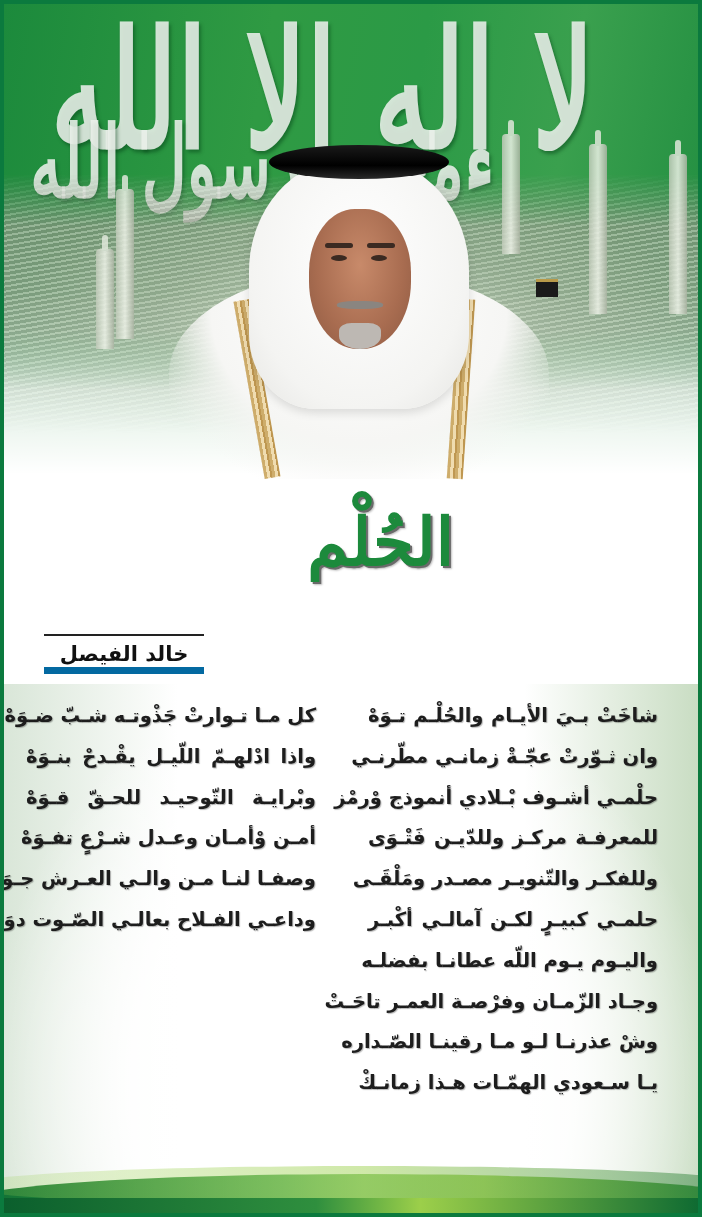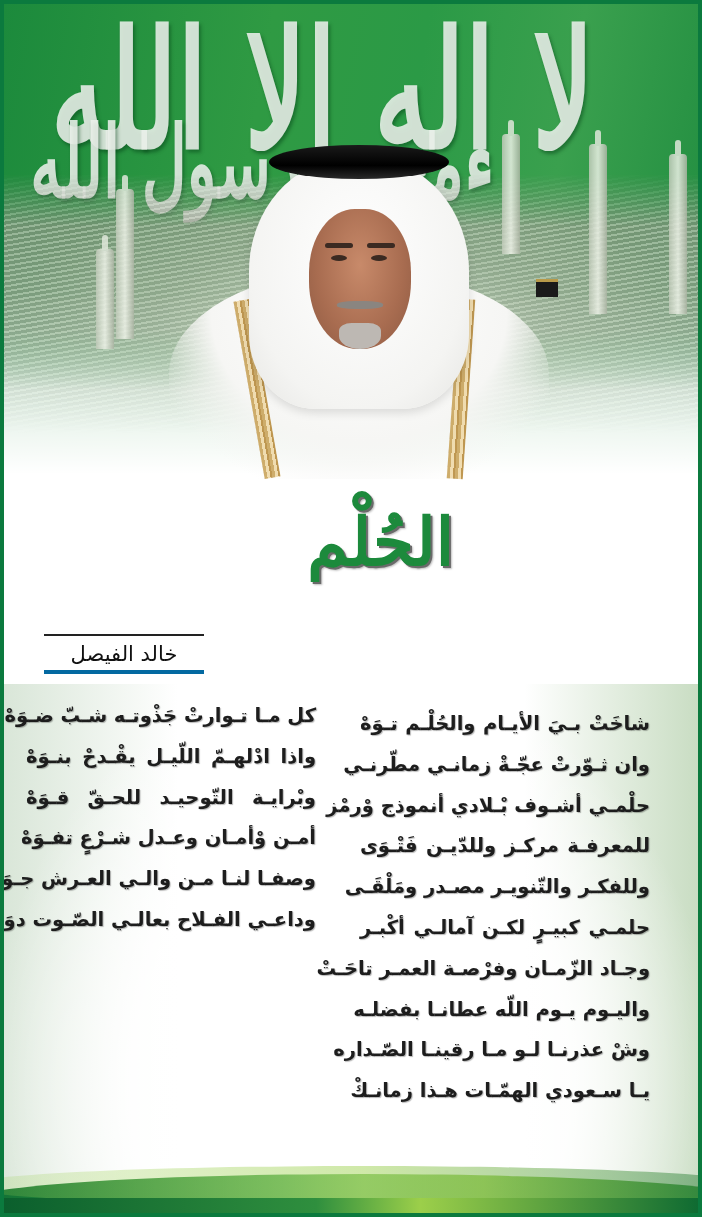--- a/index.html
+++ b/index.html
@@ -93,42 +93,42 @@
       direction: rtl; 
       font-family: "DejaVu Serif", serif; font-weight: bold; font-size: 66px;
       color: #1c8a3c;
       text-shadow: 2px 2px 0 #6a6a6a, 3px 3px 2px rgba(0,0,0,0.25);
       line-height: 100px;
     }
 
     
     .author {
       position: absolute; left: 40px; top: 630px; width: 160px; height: 40px;
-      border-top: 2px solid #222; border-bottom: 4px solid #0369a1;
+      border-top: 2px solid #222; border-bottom: 7px solid #0369a1;
       direction: rtl; text-align: center;
-      font-family: "DejaVu Sans", sans-serif; font-weight: normal; font-size: 21px;
+      font-family: "DejaVu Sans", sans-serif; font-weight: bold; font-size: 21px;
       color: #111; line-height: 36px;
     }
 
     
     .poem-bg {
       position: absolute; left: 0; top: 680px; width: 694px; height: 533px;
       background:
         radial-gradient(ellipse at 50% 75%, #ffffff 0%, rgba(255,255,255,0.9) 45%, rgba(255,255,255,0) 75%),
         linear-gradient(90deg, #d9e6d8 0%, #ffffff 25%, #ffffff 75%, #c9ddc3 100%);
     }
     .poem {
       position: absolute; top: 692px; width: 694px; height: 420px;
       direction: rtl;
       font-family: "DejaVu Sans", sans-serif; font-weight: bold;
       font-size: 19.5px; color: #1d1d1d;
       text-shadow: 1px 1px 1px rgba(0,0,0,0.28);
     }
     .col { position: absolute; top: 0; width: 290px; }
-    .col-right { right: 48px; margin-top: 8px; }
+    .col-right { right: 40px; }
     .col-left { right: 382px; }
     .verse { height: 40.8px; line-height: 40.8px; white-space: nowrap; text-align: justify; text-align-last: justify; }
 
     
     .swoosh { position: absolute; left: 0; top: 1150px; width: 694px; height: 63px; overflow: hidden; }
     .swoosh .s1 { position: absolute; left: -40px; top: 20px; width: 800px; height: 70px; border-radius: 50% 50% 0 0 / 40% 40% 0 0; background: linear-gradient(90deg, #0e6e33, #3f9e45 40%, #8cc63f 65%, #1b7c3a 100%); }
     .swoosh .s2 { position: absolute; left: -40px; top: 12px; width: 800px; height: 40px; border-radius: 50%; background: linear-gradient(90deg, rgba(140,198,63,0.2), rgba(180,220,120,0.8) 50%, rgba(20,110,50,0.6)); opacity: 0.8; }
     .swoosh .s3 { position: absolute; left: 0; top: 44px; width: 694px; height: 22px; background: linear-gradient(90deg, #0b5f2d, #2f8f3e 45%, #9ccf4a 60%, #0f6b32 100%); }
   </style>
 </head>
@@ -173,22 +173,22 @@
   <div class="author">خالد الفيصل</div>
 
   <div class="poem">
     <div class="col col-right">
       <div class="verse">شاخَتْ بـيَ الأيـام والحُلْـم تـوَهْ</div>
       <div class="verse">وان ثـوّرتْ عجّـةْ زمانـي مطّرنـي</div>
       <div class="verse">حلْمـي أشـوف بْـلادي أنموذج وْرمْز</div>
       <div class="verse">للمعرفـة مركـز وللدّيـن فَتْـوَى</div>
       <div class="verse">وللفكـر والتّنويـر مصـدر ومَلْقَـى</div>
       <div class="verse">حلمـي كبيـرٍ لكـن آمالـي أكْبـر</div>
+      <div class="verse">واليـوم يـوم اللّه عطانـا بفضلـه</div>
       <div class="verse">وجـاد الزّمـان وفرْصـة العمـر تاحَـتْ</div>
-      <div class="verse">واليـوم يـوم اللّه عطانـا بفضلـه</div>
       <div class="verse">وشْ عذرنـا لـو مـا رقينـا الصّـداره</div>
       <div class="verse">يـا سـعودي الهمّـات هـذا زمانـكْ</div>
     </div>
     <div class="col col-left">
       <div class="verse">كل مـا تـوارتْ جَذْوتـه شـبّ ضـوَهْ</div>
       <div class="verse">واذا ادْلهـمّ اللّيـل يقْـدحْ بنـوَهْ</div>
       <div class="verse">وبْرايـة التّوحيـد للحـقّ قـوَهْ</div>
       <div class="verse">أمـن وْأمـان وعـدل شـرْعٍ تفـوَهْ</div>
       <div class="verse">وصفـا لنـا مـن والـي العـرش جـوَهْ</div>
       <div class="verse">وداعـي الفـلاح بعالـي الصّـوت دوَهْ</div>

